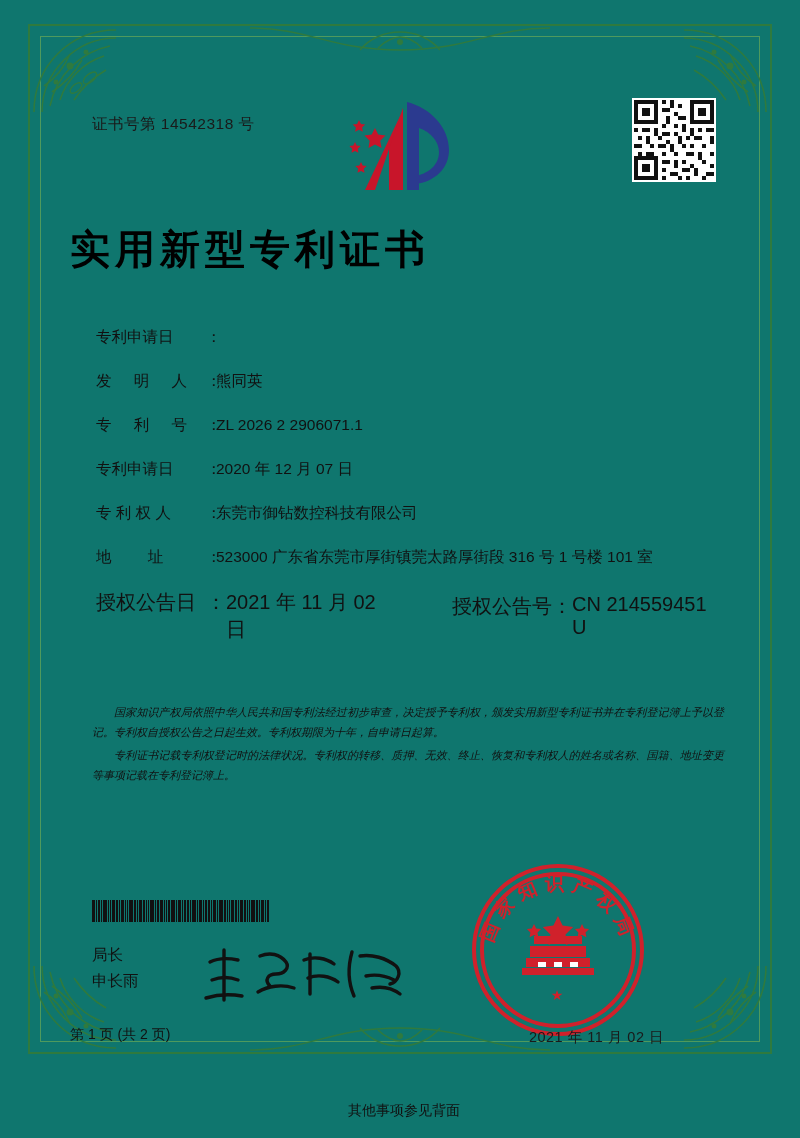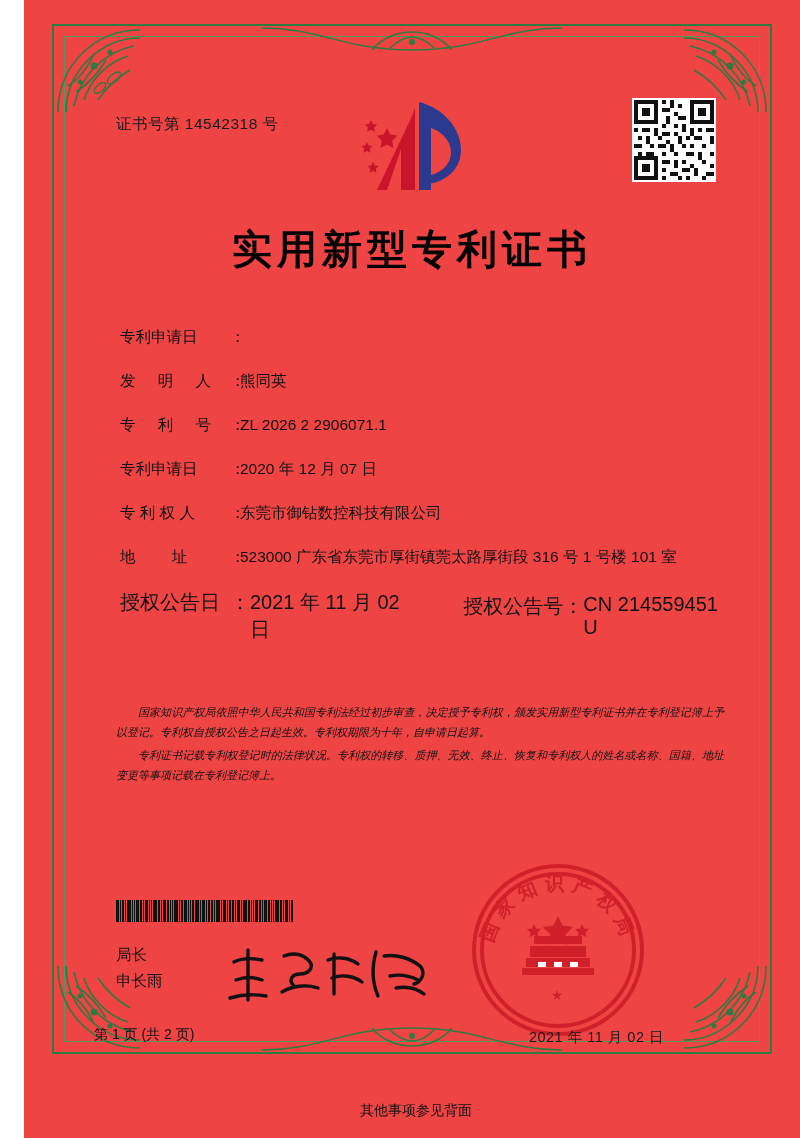--- a/index.html
+++ b/index.html
@@ -12,22 +12,21 @@
     height: 1138px;
     font-family: "Liberation Serif", serif;
     color: #111;
     position: relative;
     overflow: hidden;
   }
 
   .page {
     position: absolute;
     inset: 0;
-    background: #ef4444;
-    margin-left: 24px;
+    background: #0f766e;
   }
 
   
   .border-outer {
     position: absolute;
     left: 28px;
     top: 24px;
     right: 28px;
     bottom: 84px;
     border: 2px solid #2f7a3e;
@@ -105,21 +104,20 @@
     width: 84px;
     height: 84px;
   }
   .qr svg { width:100%; height:100%; display:block; }
 
   .title {
     position: absolute;
     top: 152px;
     left: 0;
     right: 0;
-    text-align: center;
     font-size: 40px;
     font-weight: bold;
     letter-spacing: 5px;
     font-family: "Liberation Serif", serif;
     color: #000;
   }
 
   .fields {
     position: absolute;
     top: 255px;

